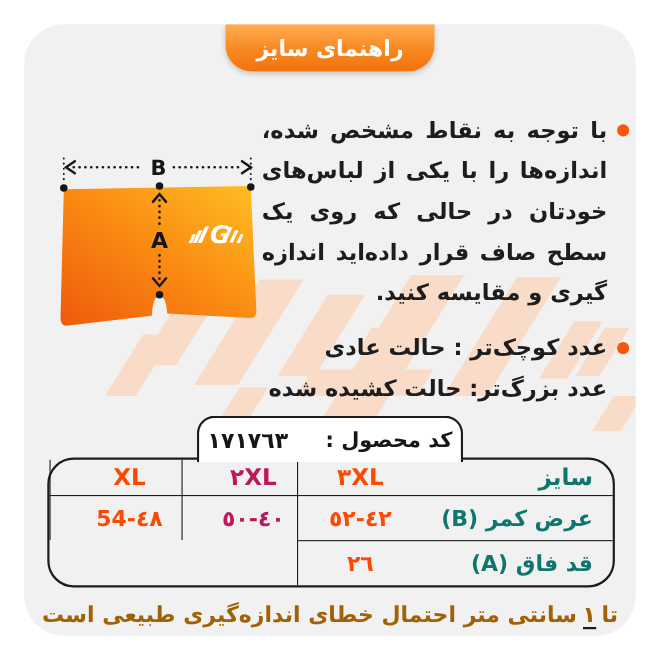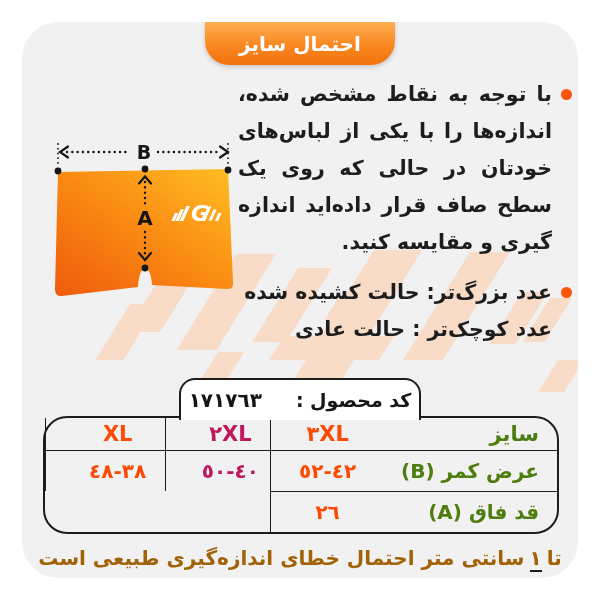--- a/index.html
+++ b/index.html
@@ -14,21 +14,21 @@
     border-radius:0 0 24px 24px;display:flex;align-items:center;justify-content:center;
     box-shadow:0 2px 5px rgba(0,0,0,.18);z-index:5;}
   .badge span{color:#ffffff;font-size:20px;font-weight:700;direction:rtl;}
 
   
   .watermark{position:absolute;left:0;top:218px;width:556px;height:160px;z-index:1;}
 
   
   .instructions{position:absolute;top:54px;right:4px;width:336px;z-index:2;direction:rtl;}
   .bullet-item{position:relative;padding-right:22px;color:#1d1d1d;font-weight:700;
-    font-size:20.5px;line-height:37px;text-align:justify;}
+    font-size:20.5px;line-height:37px;text-align:justify;margin-top:24px;}
   .bullet-item .dot{position:absolute;right:2px;top:13px;width:11px;height:11px;border-radius:50%;
     background:#fa560a;}
   .bullet-item + .bullet-item{margin-top:13px;}
   .b2line{text-align:right;}
 
   
   .diagram{position:absolute;left:23px;top:116px;width:200px;height:168px;z-index:2;}
 
   
   .code-pill{position:absolute;top:356px;left:50%;transform:translateX(-50%);width:238px;height:40px;
@@ -37,21 +37,21 @@
   .code-pill .lbl{font-size:19px;font-weight:700;color:#161616;margin-left:20px;}
   .code-pill .val{font-size:20px;font-weight:700;color:#161616;letter-spacing:1px;direction:ltr;text-align:right;}
 
   
   .size-table{position:absolute;left:21px;top:394px;width:512px;border:2px solid #1c1c1c;
     border-radius:24px;z-index:3;display:grid;direction:rtl;
     grid-template-columns:38.5% 17.5% 20.5% 23.5%;grid-template-rows:32px 41px 41px;}
   .cell{display:flex;align-items:center;justify-content:center;font-weight:700;}
   .cell.row2,.cell.row3{border-top:1.5px solid #1c1c1c;}
   .cell.v1,.cell.v2,.cell.v3{border-left:1.5px solid #1c1c1c;}
-  .cell.lab{justify-content:flex-start;padding-right:18px;font-size:20px;color:#4d7c0f;direction:rtl;}
+  .cell.lab{justify-content:flex-start;padding-right:18px;font-size:20px;color:#0f766e;direction:rtl;}
   .cell.num{direction:ltr;font-size:20px;padding-left:24px;}
   .cell.head{font-size:21px;}
   .orange{color:#fd4a03;}
   .navy{color:#be185d;}
 
   
   .footnote{position:absolute;left:0;top:524px;width:556px;text-align:center;direction:rtl;
     font-size:20px;font-weight:700;color:#a16207;z-index:2;}
   .footnote .note-num{border-bottom:2px solid #1b1b1b;margin:0 5px;direction:ltr;display:inline-block;}
 </style>
@@ -72,32 +72,32 @@
         <path d="M316,58 h54 l-13.6,22 h-54 Z"></path>
         <path d="M448,12 h40 l-67,108 h-40 Z"></path>
         <path d="M500,52 h26 l-32.2,52 h-26 Z"></path>
         <path d="M528,58 h22 l-27.3,44 h-22 Z"></path>
         <path d="M196,112 h26 l-26,42 h-26 Z"></path>
         <path d="M536,120 h26 l-19.8,32 h-26 Z"></path>
       </g>
     </svg>
 
     <div class="badge">
-      <span>احتمال سایز</span>
+      <span>راهنمای سایز</span>
     </div>
 
     <div class="instructions">
       <div class="bullet-item">
         <span class="dot"></span>
         <div>با توجه به نقاط مشخص شده، اندازه‌ها را با یکی از لباس‌های خودتان در حالی که روی یک سطح صاف قرار داده‌اید اندازه گیری و مقایسه کنید.</div>
       </div>
       <div class="bullet-item">
         <span class="dot"></span>
+        <div class="b2line">عدد کوچک‌تر : حالت عادی</div>
         <div class="b2line">عدد بزرگ‌تر: حالت کشیده شده</div>
-        <div class="b2line">عدد کوچک‌تر : حالت عادی</div>
       </div>
     </div>
 
     <svg class="diagram" viewBox="0 0 200 168">
       <defs>
         <linearGradient id="gShorts" x1="0" y1="1" x2="1" y2="0">
           <stop offset="0" stop-color="#ee5a0c"></stop>
           <stop offset="0.5" stop-color="#fa8a12"></stop>
           <stop offset="1" stop-color="#ffbe24"></stop>
         </linearGradient>
@@ -143,21 +143,21 @@
 
     <div class="size-table">
       <div class="cell lab head">سایز</div>
       <div class="cell num head v1 orange">٣XL</div>
       <div class="cell num head v2 navy">٢XL</div>
       <div class="cell num head v3 orange">XL</div>
 
       <div class="cell lab row2">عرض کمر (B)</div>
       <div class="cell num row2 v1 orange">٤٢-٥٢</div>
       <div class="cell num row2 v2 navy">٤٠-٥٠</div>
-      <div class="cell num row2 v3 orange">٣٨-٤٨</div>
+      <div class="cell num row2 v3 orange">54-٤٨</div>
 
       <div class="cell lab row3">قد فاق (A)</div>
       <div class="cell num row3 v3 orange">٢٦</div>
     </div>
 
     <div class="footnote">
       <span>تا</span><span class="note-num">١</span><span>سانتی متر احتمال خطای اندازه‌گیری طبیعی است</span>
     </div>
 
   </div>

